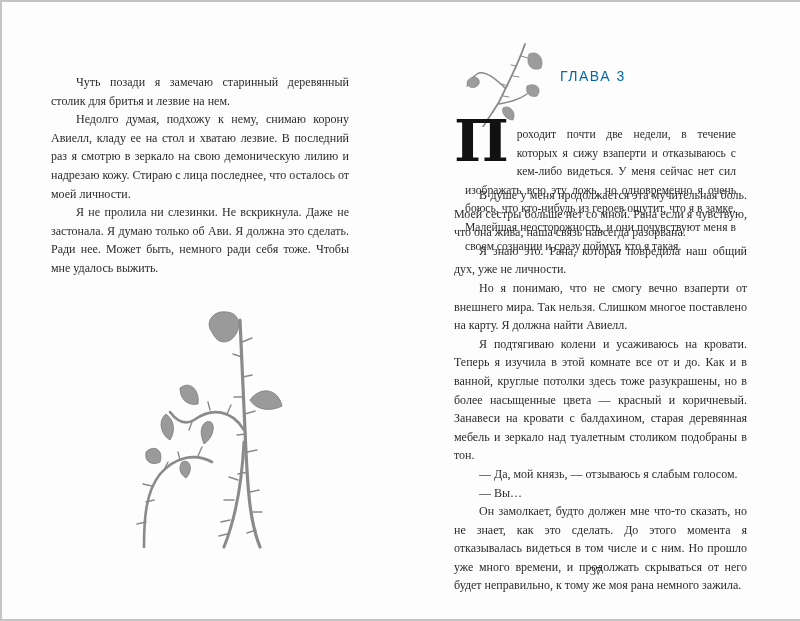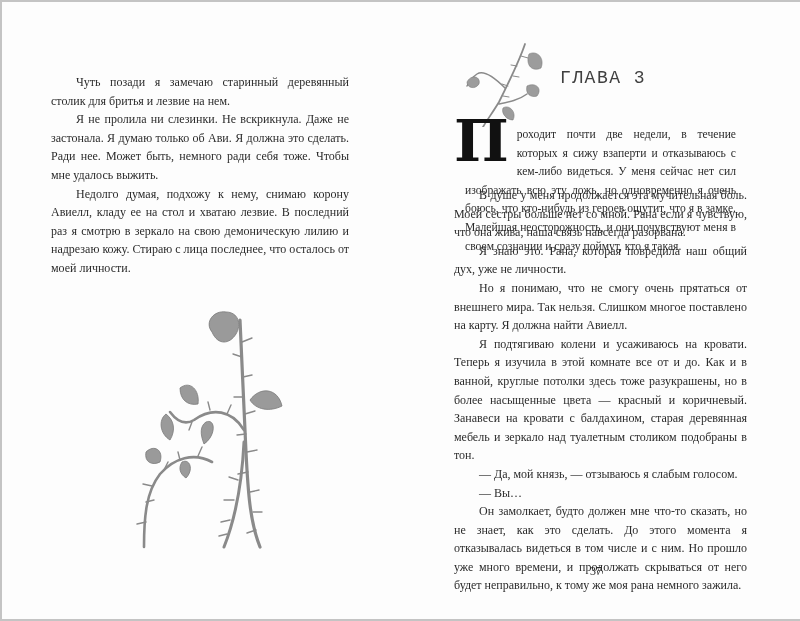--- a/index.html
+++ b/index.html
@@ -31,24 +31,24 @@
       color: #2b2b2b;
     }
     .left-text { left: 49px; top: 71px; width: 298px; }
     .right-text { left: 52px; top: 184px; width: 293px; }
 
     .text-block p { margin: 0; text-indent: 25px; }
 
     .chapter-title {
       position: absolute;
       left: 158px; top: 66px;
-      font-family: Liberation Mono, monospace;
-      font-size: 18px;
+      font-family: Liberation Sans, sans-serif;
+      font-size: 14px;
       letter-spacing: 1.5px;
-      color: #404040;
+      color: #0369a1;
     }
 
     .dropcap-block {
       position: absolute;
       left: 52px; top: 113px;
       width: 293px;
       font-family: "Liberation Serif", "DejaVu Serif", serif;
       font-size: 11.6px;
       line-height: 18.6px;
       text-align: justify;
@@ -79,22 +79,22 @@
     .rose-small { left: 45px; top: 40px; width: 100px; height: 85px; }
   </style>
 </head>
 <body>
 
 <div class="spread">
 
   <div class="page page-left">
     <div class="text-block left-text">
       <p>Чуть позади я замечаю старинный деревянный столик для бритья и лезвие на нем.</p>
+      <p>Недолго думая, подхожу к нему, снимаю корону Авиелл, кладу ее на стол и хватаю лезвие. В последний раз я смотрю в зеркало на свою демоническую лилию и надрезаю кожу. Стираю с лица последнее, что осталось от моей личности.</p>
       <p>Я не пролила ни слезинки. Не вскрикнула. Даже не застонала. Я думаю только об Ави. Я должна это сделать. Ради нее. Может быть, немного ради себя тоже. Чтобы мне удалось выжить.</p>
-      <p>Недолго думая, подхожу к нему, снимаю корону Авиелл, кладу ее на стол и хватаю лезвие. В последний раз я смотрю в зеркало на свою демоническую лилию и надрезаю кожу. Стираю с лица последнее, что осталось от моей личности.</p>
     </div>
 
     <svg class="illustration rose-large" viewBox="0 0 170 260" xmlns="http://www.w3.org/2000/svg">
       <g stroke="#8a8a8a" fill="none" stroke-linecap="round">
 
         <path d="M108 18 C110 60 112 110 114 150 C116 190 118 220 128 245" stroke-width="3.2"></path>
 
         <path d="M112 140 C110 180 104 215 92 245" stroke-width="3"></path>
 
         <path d="M112 128 C100 108 80 105 62 118 C52 124 44 118 38 110" stroke-width="2.6"></path>
@@ -139,21 +139,21 @@
     <div class="chapter-title">ГЛАВА 3</div>
 
     <div class="dropcap-block">
       <span class="dropcap">П</span>
       <p>роходит почти две недели, в течение которых я сижу взаперти и отказываюсь с кем-либо видеться. У меня сейчас нет сил изображать всю эту ложь, но одновременно я очень боюсь, что кто-нибудь из героев ощутит, что я в замке. Малейшая неосторожность, и они почувствуют меня в своем сознании и сразу поймут, кто я такая.</p>
     </div>
 
     <div class="text-block right-text">
       <p>В душе у меня продолжается эта мучительная боль. Моей сестры больше нет со мной. Рана если я чувствую, что она жива, наша связь навсегда разорвана.</p>
       <p>Я знаю это. Рана, которая повредила наш общий дух, уже не личности.</p>
-      <p>Но я понимаю, что не смогу очень прятаться от внешнего мира. Так нельзя. Слишком многое поставлено на карту. Я должна найти Авиелл.</p>
+      <p>Но я понимаю, что не смогу вечно взаперти от внешнего мира. Так нельзя. Слишком многое поставлено на карту. Я должна найти Авиелл.</p>
       <p>Я подтягиваю колени и усаживаюсь на кровати. Теперь я изучила в этой комнате все от и до. Как и в ванной, круглые потолки здесь тоже разукрашены, но в более насыщенные цвета — красный и коричневый. Занавеси на кровати с балдахином, старая деревянная мебель и зеркало над туалетным столиком подобраны в тон.</p>
       <p>— Да, мой князь, — отзываюсь я слабым голосом.</p>
       <p>— Вы…</p>
       <p>Он замолкает, будто должен мне что-то сказать, но не знает, как это сделать. До этого момента я отказывалась видеться в том числе и с ним. Но прошло уже много времени, и продолжать скрываться от него будет неправильно, к тому же моя рана немного зажила.</p>
 
     </div>
 
     <div class="page-number">37</div>
   </div>
 

